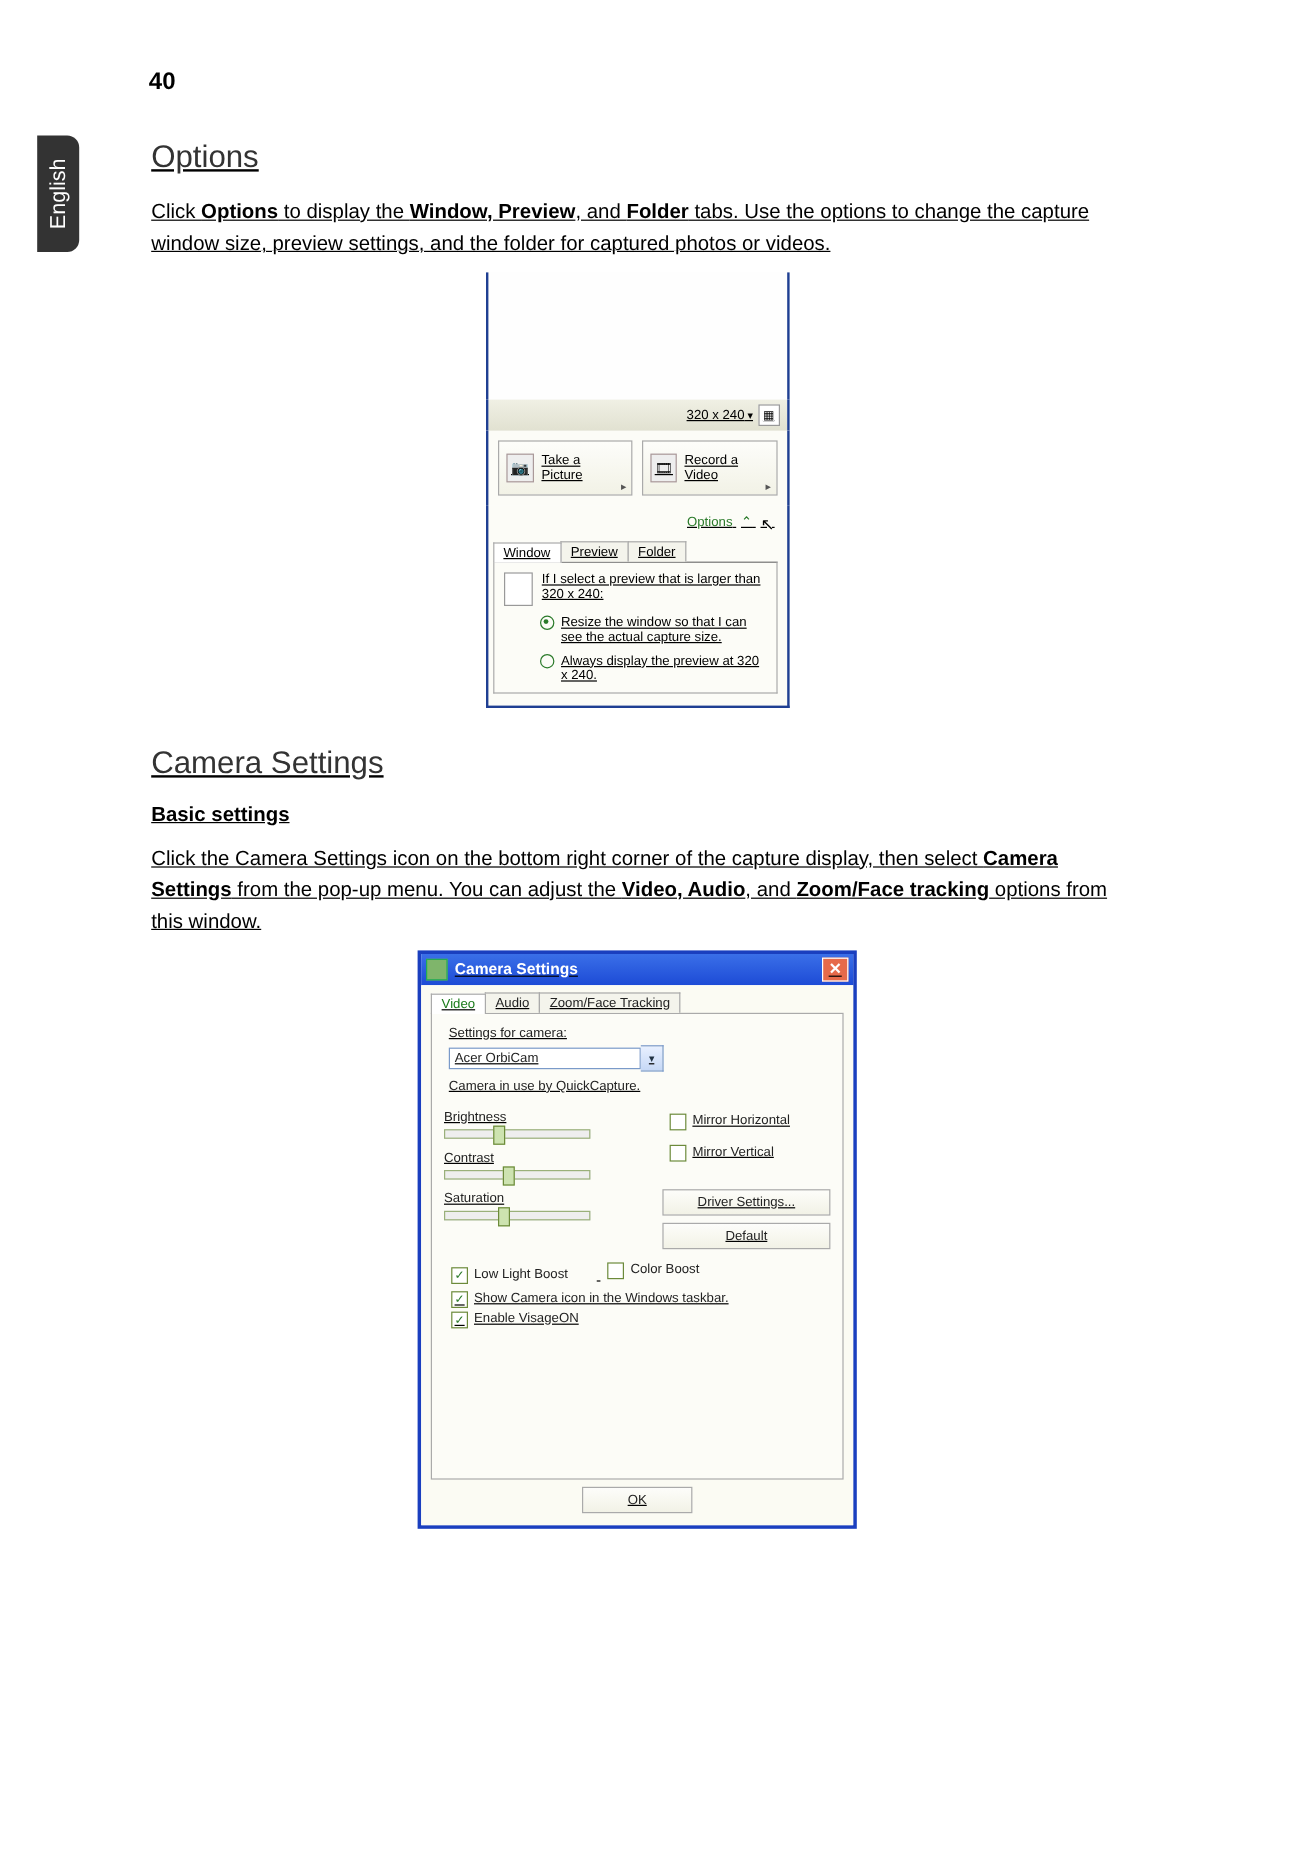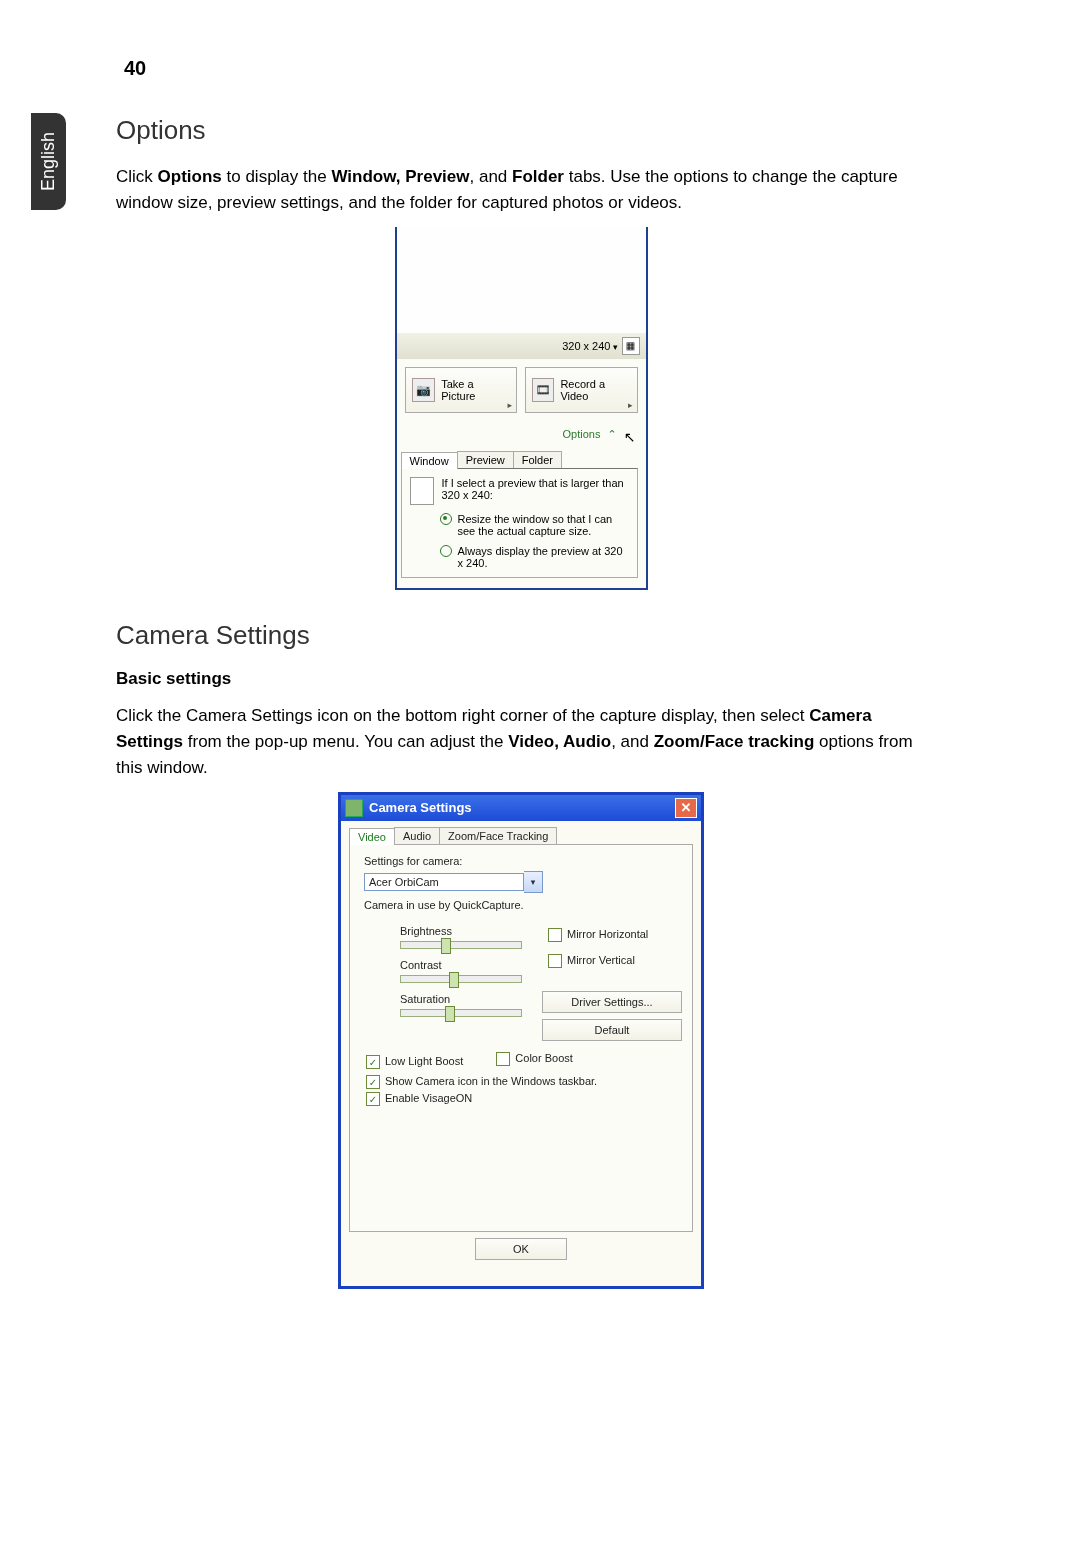--- a/index.html
+++ b/index.html
@@ -33,23 +33,24 @@
   }
   .page-num {
     position: absolute;
     left: 124px;
     top: 57px;
     font-size: 20px;
     font-weight: bold;
   }
   .content {
     position: absolute;
-    left: 116px;
+    left: 126px;
     top: 115px;
     width: 810px;
+    text-decoration: underline;
   }
   h2.section {
     font-size: 26px;
     font-weight: normal;
     color: #333;
     margin: 0 0 18px 0;
   }
   h2.section.camset { margin-top: 25px; }
   .bodytext {
     font-size: 17px;
@@ -134,30 +135,30 @@
   
   .figure2 { margin: 8px auto 0 auto; width:360px; border:3px solid #1a3fbf;}
   .titlebar {
     height:26px; background:linear-gradient(#3a6fe8,#1d4bd6);
     display:flex;align-items:center; color:#fff; font-size:13px; font-weight:bold;
     padding:0 4px; justify-content:space-between;
   }
   .titlebar .left{display:flex;align-items:center;gap:6px;}
   .titlebar .appicon{width:16px;height:16px;background:#7fb56b;border:1px solid #2a5;}
   .closebox{width:20px;height:18px;background:#e66a4a;border:1px solid #fff;display:flex;align-items:center;justify-content:center;color:#fff;font-size:13px;font-weight:bold;}
-  .dlgbody{background:#fbfbf3; padding:6px 8px 26px 8px; font-size:11px; color:#222;}
+  .dlgbody{background:#fbfbf3; padding:6px 8px 10px 8px; font-size:11px; color:#222;}
   .dlg-tabs{display:flex;font-size:11px;}
   .dlg-tabs .dtab{border:1px solid #aaa; border-bottom:none;background:#f4f4ec;padding:2px 8px;margin-right:-1px;}
   .dlg-tabs .dtab.active{background:#fff;color:#1a7a1a;position:relative;top:1px;}
   .dlg-panel{border:1px solid #aaa; background:#fcfcf7; padding:8px 10px 12px 10px;}
   .combo{display:flex;align-items:center; gap:0;}
   .combo .field{border:1px solid #7a9ac9;background:#fff;padding:2px 4px; width:150px;}
   .combo .btn{width:18px;height:20px;border:1px solid #7a9ac9;border-left:none;background:linear-gradient(#e8f0ff,#c6d8f6);display:flex;align-items:center;justify-content:center;font-size:9px;color:#234;}
   .twocol{display:flex; gap:18px; margin-top:14px;}
-  .leftcol{flex:1;margin-left:40px;}
+  .leftcol{flex:1;}
   .rightcol{flex:0 0 140px; display:flex;flex-direction:column;gap:6px;}
   .slider{height:6px;border:1px solid #9ab07a;background:#eee;margin:4px 0 10px 0; position:relative; width:120px;}
   .slider .thumb{position:absolute; top:-4px; left:40px; width:8px;height:14px;background:#cde3b0;border:1px solid #6c8a3a;}
   .chkrow{display:flex;gap:5px;margin:3px 6px;}
   .chk{width:12px;height:12px;border:1px solid #6c8a3a;background:#fff;display:flex;align-items:center;justify-content:center;font-size:10px;color:#2a7a2a;}
   .xpbutton{border:1px solid #aaa;background:linear-gradient(#fdfdfa,#f2f2e6);padding:4px 0;text-align:center;font-size:11px;}
   .okrow{display:flex;justify-content:center;margin-top:6px;}
   .okrow .xpbutton{width:90px;}
   .spacer{height:110px;}
 </style>

